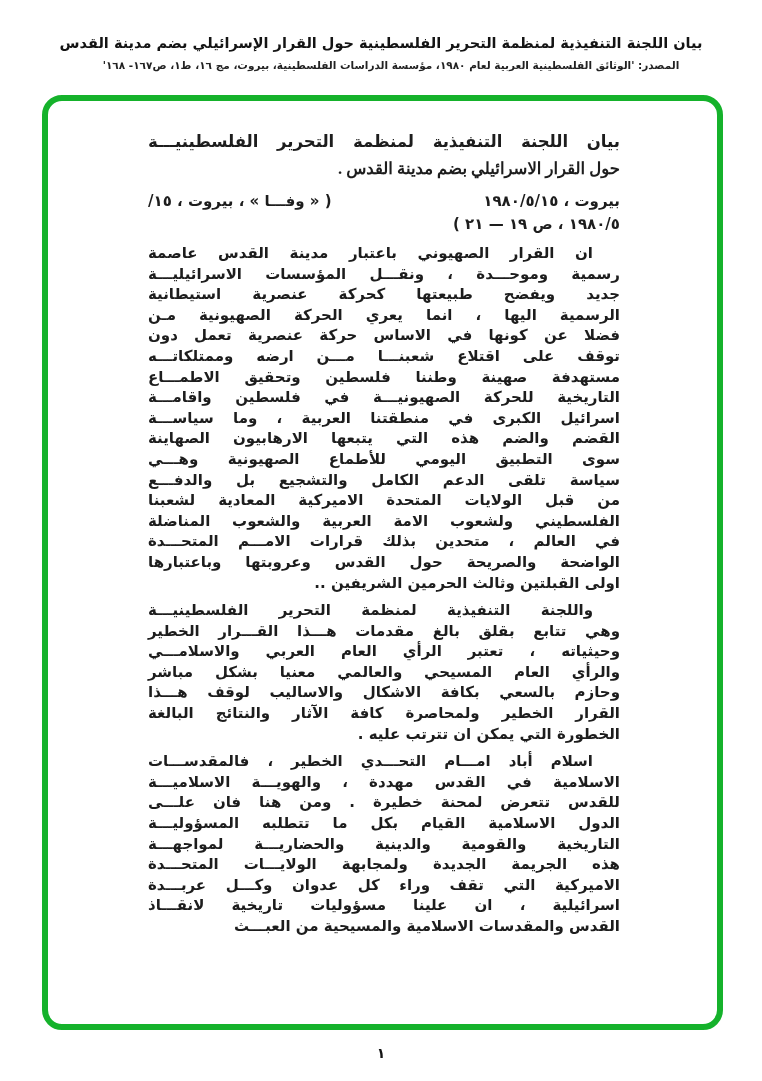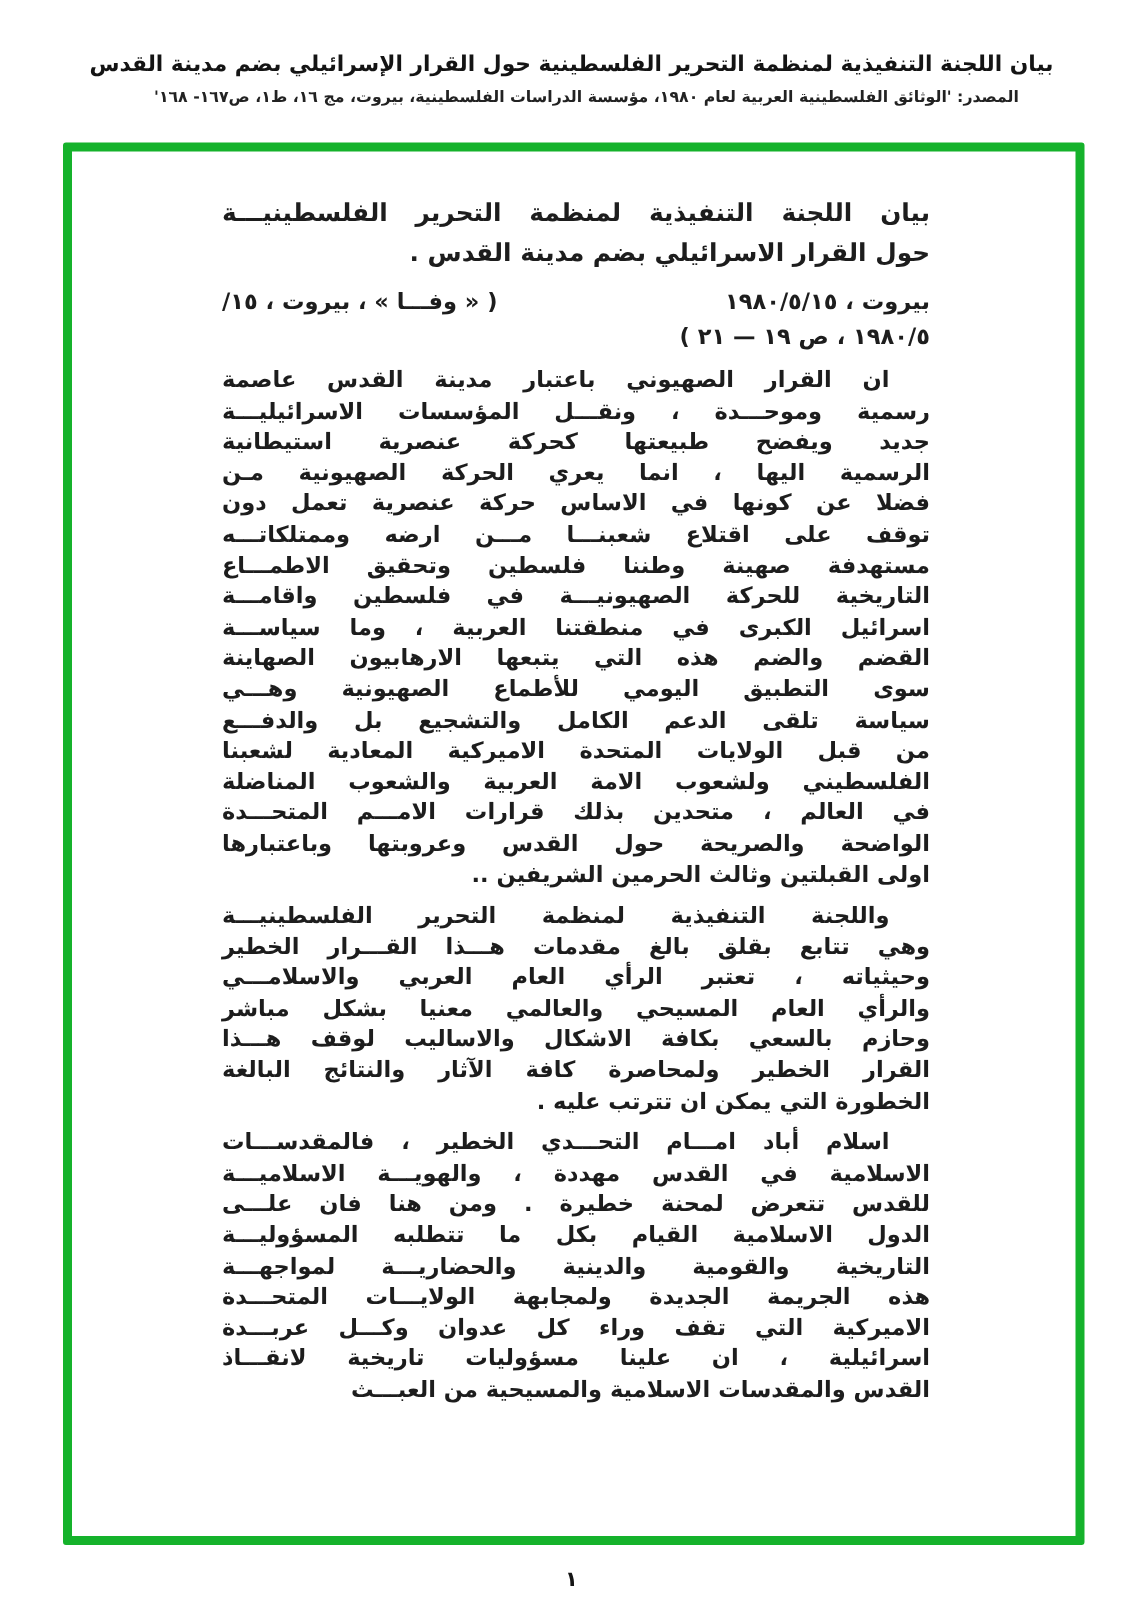--- a/index.html
+++ b/index.html
@@ -37,21 +37,21 @@
     color: #222222;
     padding-left: 20px;
   }
   .green-box {
     position: absolute;
     left: 42px;
     top: 95px;
     width: 669px;
     height: 923px;
     border: 6px solid #15b22b;
-    border-radius: 2px;
+    border-radius: 20px;
     background: transparent;
   }
   .content {
     position: absolute;
     top: 27px;
     right: 97px;
     width: 472px;
     direction: rtl;
     font-weight: bold;
     color: #1d1d1d;
@@ -60,20 +60,21 @@
     font-size: 16.5px;
     line-height: 27px;
   }
   .doc-title .tline {
     text-align: justify;
     text-align-last: justify;
   }
   .doc-title .tline.last {
     text-align: left;
     text-align-last: right;
+    font-family: Liberation Serif, serif;
   }
   .dateline {
     margin-top: 8px;
     font-size: 15px;
     line-height: 23px;
   }
   .dl-row {
     display: flex;
     justify-content: space-between;
   }

